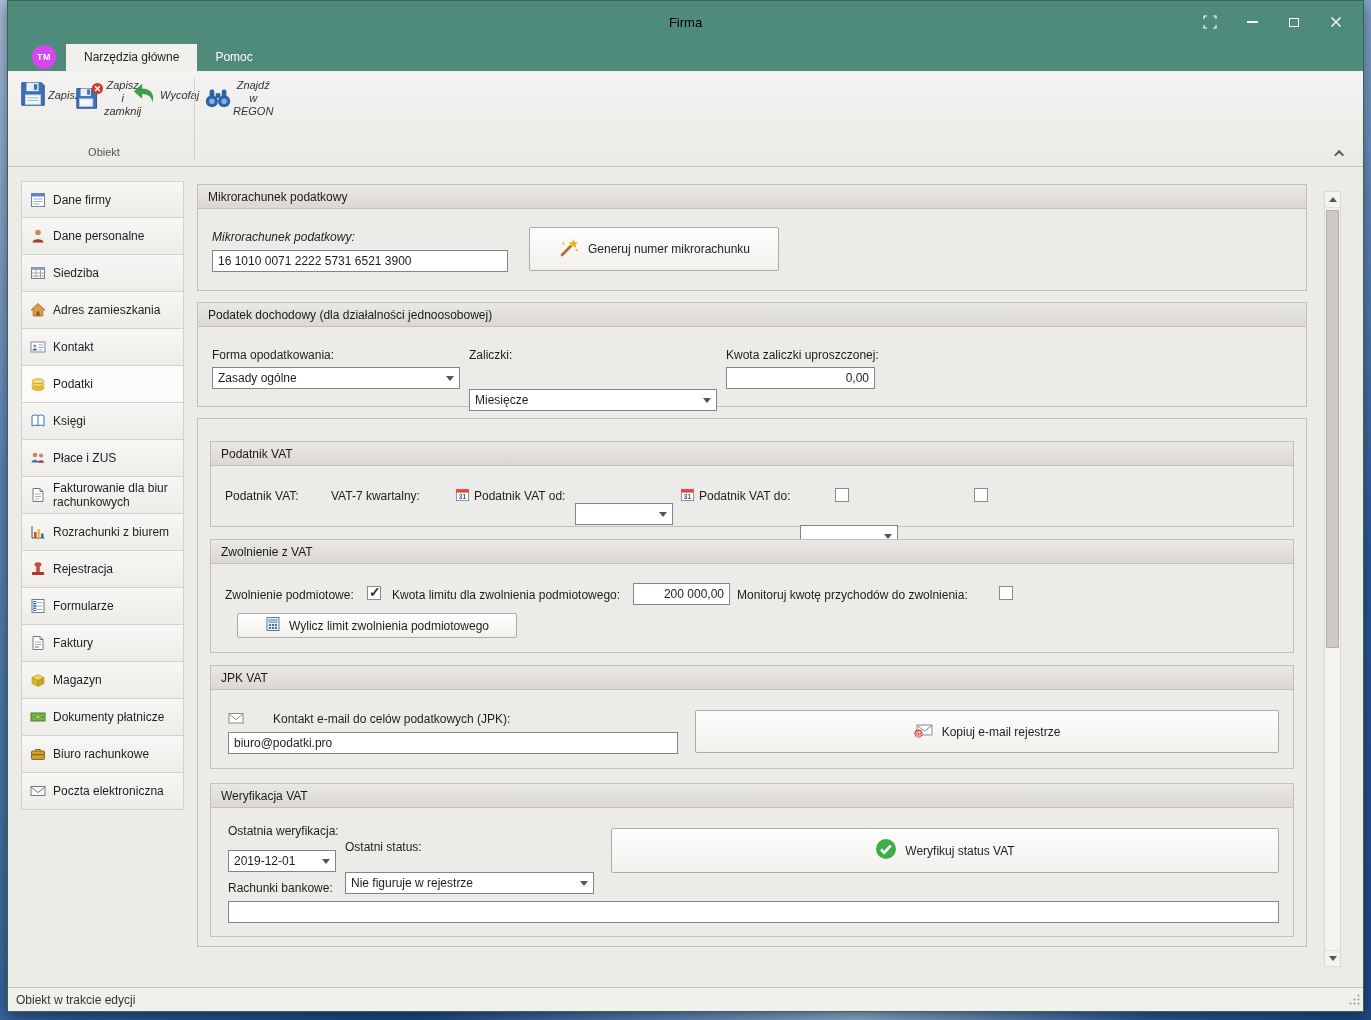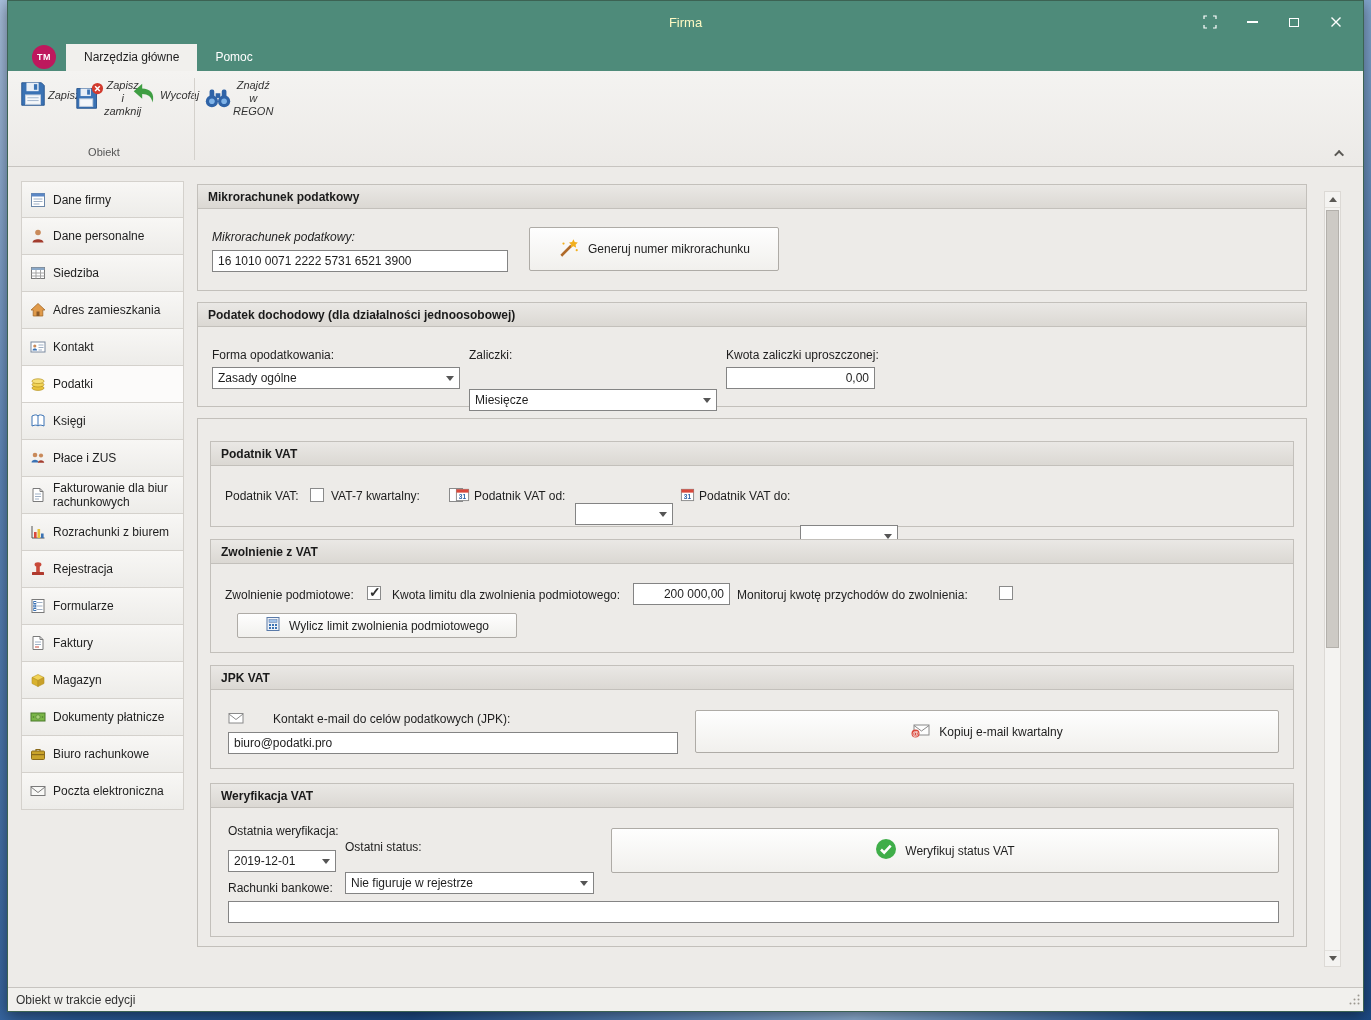--- a/index.html
+++ b/index.html
@@ -13,31 +13,31 @@
   }
   .window {
     position:absolute; left:7px; right:7px; top:0; bottom:8px;
     display:flex; flex-direction:column; background:#edebe8;
     border:1px solid #3c6253; box-shadow:0 4px 14px rgba(0,0,0,.45);
     overflow:hidden;
   }
   
   .titlebar { flex:0 0 auto; height:42px; background:#4e8b7a; position:relative;
     display:flex; align-items:center; justify-content:center; }
-  .titlebar-title { color:#fef9c3; font-size:13px; }
+  .titlebar-title { color:#000000; font-size:13px; }
   .controls { position:absolute; right:12px; top:0; height:42px;
     display:flex; align-items:center; }
   .ctl { width:30px; height:26px; display:flex; align-items:center;
     justify-content:center; margin-left:12px; cursor:default; }
   .min-bar { width:11px; height:2px; background:#fff; }
   .max-box { width:10px; height:9px; border:1.2px solid #fff; }
   
   .tabrow { flex:0 0 auto; height:28px; background:#4e8b7a; display:flex;
     align-items:flex-end; padding-left:24px; }
-  .logo { width:24px; height:24px; border-radius:50%; background:#be185d;
+  .logo { width:24px; height:24px; border-radius:50%; background:#d946ef;
     color:#fff; font-size:9px; font-weight:bold; display:flex; align-items:center;
     justify-content:center; margin:0 10px 2px 0; letter-spacing:.5px; }
   .tab { padding:0 18px; height:27px; line-height:27px; font-size:12px; color:#fff; }
   .tab.active { background:#f1f0ed; color:#1e1e1e; }
   
   .ribbon { flex:0 0 auto; height:96px; background:linear-gradient(#f4f3f1,#eceae7);
     border-bottom:1px solid #c7c4c0; position:relative; }
   .ribbon-buttons { display:flex; align-items:flex-start; padding:5px 0 0 10px; }
   .rbtn { display:flex; flex-direction:row; align-items:center; width:54px;
     margin-right:2px; font-size:11px; color:#333; text-align:center;
@@ -59,21 +59,21 @@
     border:1px solid #d4d1cc; border-top-width:0; font-size:12px; color:#1e1e1e;
     line-height:14px; }
   .side-item:first-child { border-top-width:1px; }
   .side-item.selected { background:#fcfbfa; }
   .side-item .sicon { width:16px; height:16px; flex:0 0 auto; }
   .content { position:relative; margin:17px 0 0 13px; width:1110px; flex:0 0 auto; }
   
   .group { border:1px solid #c3c0bb; margin-bottom:11px; position:relative; }
   .group-header { height:24px; background:linear-gradient(#eae8e5,#dbd8d3);
     border-bottom:1px solid #c3c0bb; display:flex; align-items:center;
-    padding-left:10px; font-size:12px; font-weight:bold; color:#1a1a1a; }
+    padding-left:10px; font-size:12px; font-weight:normal; color:#1a1a1a; }
   .group-body { position:relative; }
   .subgroup { border:1px solid #c3c0bb; margin:0 12px 12px 12px; position:relative; }
   .abs { position:absolute; }
   .lbl { font-size:12px; color:#1e1e1e; white-space:nowrap; }
   .field { background:#fff; border:1px solid #848484; height:22px; font-size:12px;
     color:#1e1e1e; display:flex; align-items:center; padding:0 5px; }
   .field.right { justify-content:flex-end; }
   .combo { background:#fff; border:1px solid #848484; height:22px; font-size:12px;
     color:#1e1e1e; display:flex; align-items:center; padding:0 18px 0 5px;
     position:relative; }
@@ -390,21 +390,21 @@
           <span class="lbl abs" style="left:528px; top:21px;">Kwota zaliczki uproszczonej:</span>
           <div class="field right abs" style="left:528px; top:40px; width:149px;">0,00</div>
         </div>
       </div>
 
       <div class="group">
         <div class="group-body" style="padding-top:22px; padding-bottom:1px;">
 
           <div class="subgroup">
             <div class="group-header">Podatnik VAT</div>
-            <div class="group-body" style="height:60px;">
+            <div class="group-body" style="height:60px;text-align:center;">
               <span class="lbl abs" style="left:14px; top:23px;">Podatnik VAT:</span>
               <span class="checkbox abs" style="left:99px; top:22px;"></span>
               <span class="lbl abs" style="left:120px; top:23px;">VAT-7 kwartalny:</span>
               <span class="checkbox abs" style="left:220px; top:22px;"></span>
               <span class="abs" style="left:244px; top:21px;"><svg viewBox="0 0 16 16" width="15" height="15">
                     <rect x="1.5" y="2.5" width="13" height="12" fill="#fff" stroke="#8a8a8a"></rect>
                     <rect x="1.5" y="2.5" width="13" height="3.5" fill="#d9483b"></rect>
                     <text x="8" y="12.5" font-size="7" text-anchor="middle" fill="#2f63a7" font-weight="bold">31</text>
                   </svg></span>
               <span class="lbl abs" style="left:263px; top:23px;">Podatnik VAT od:</span>
@@ -459,21 +459,21 @@
                   </svg></span>
               <span class="lbl abs" style="left:38px; top:22px;margin-left:24px;">Kontakt e-mail do celów podatkowych (JPK):</span>
               <div class="field abs" style="left:17px; top:42px; width:450px;">biuro@podatki.pro</div>
               <div class="btn abs" style="left:484px; top:20px; width:584px; height:43px;">
                 <span><svg viewBox="0 0 20 20" width="20" height="20">
                       <rect x="3" y="5" width="15" height="10" fill="#fdfdfd" stroke="#8a8a8a"></rect>
                       <path d="M3 5.5 L10.5 11 L18 5.5" stroke="#8a8a8a" fill="none"></path>
                       <circle cx="4.5" cy="13.5" r="4" fill="#d9483b"></circle>
                       <text x="4.5" y="16" font-size="6.5" text-anchor="middle" fill="#fff">@</text>
                     </svg></span>
-                <span>Kopiuj e-mail kwartalny</span>
+                <span>Kopiuj e-mail rejestrze</span>
               </div>
             </div>
           </div>
 
           <div class="subgroup" style="margin-bottom:8px;">
             <div class="group-header">Weryfikacja VAT</div>
             <div class="group-body" style="height:128px;">
               <span class="lbl abs" style="left:17px; top:16px;">Ostatnia weryfikacja:</span>
               <span class="lbl abs" style="left:134px; top:32px;">Ostatni status:</span>
               <div class="combo abs" style="left:17px; top:42px; width:108px;">

